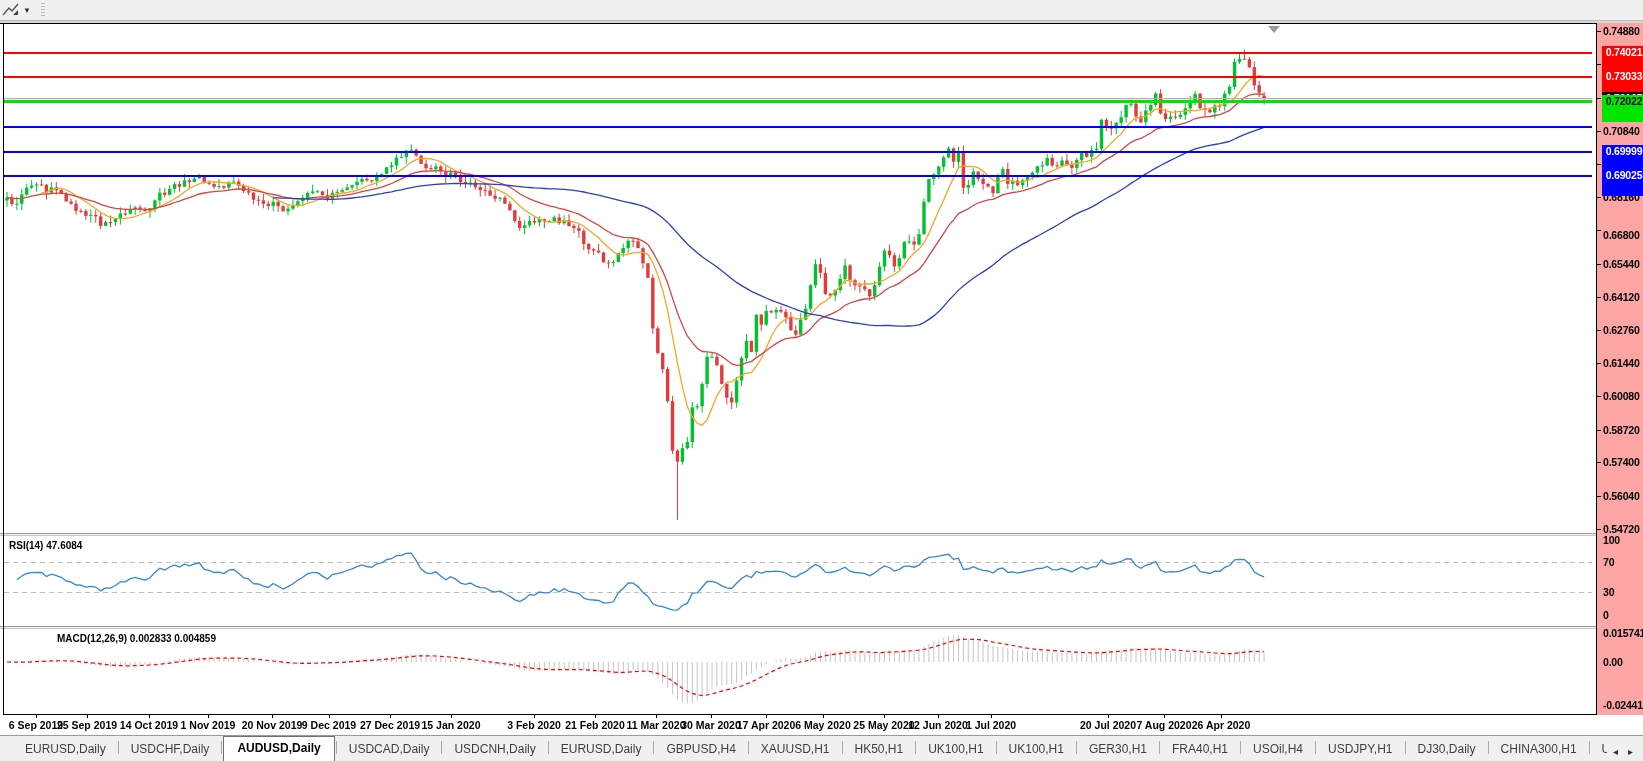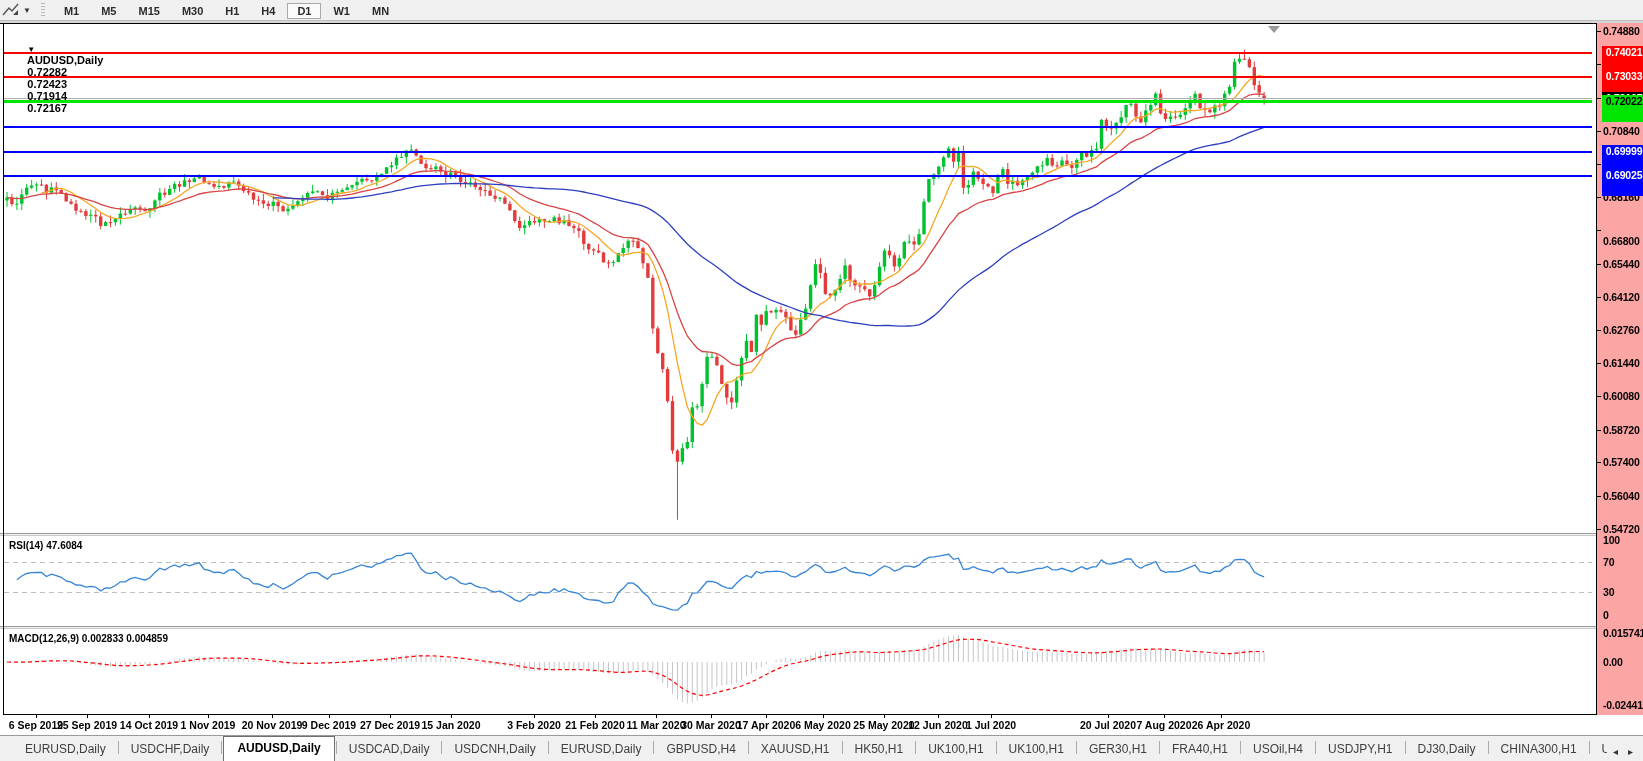--- a/index.html
+++ b/index.html
@@ -32,21 +32,21 @@
   .plot, .plot svg { width:1597px; }
   .divider { position:absolute; left:0; width:1643px; height:3px; background:#f0f0f0;
     border-top:1px solid #9a9a9a; border-bottom:1px solid #c9c9c9; }
   #div1 { top:510px; } #div2 { top:603px; }
 
   #chart-title { position:absolute; left:9px; top:7px; font-size:11px; font-weight:bold;
     color:#000; white-space:pre; }
   #chart-title .tri { font-size:8px; margin-right:6px; }
   #chart-title span { margin-right:4px; }
   .ind-label { position:absolute; left:9px; font-size:10px; font-weight:bold; color:#000; }
-  #rsi-label { top:517px; } #macd-label { top:610px; }
+  #rsi-label { top:517px; } #macd-label { top:610px;margin-left:48px; }
 
   #shift-marker { position:absolute; left:1268px; top:3px; width:0; height:0;
     border-left:6px solid transparent; border-right:6px solid transparent;
     border-top:7px solid #9a9a9a; }
 
   
   #price-axis { position:absolute; left:1596px; top:0; width:47px; height:692px;
     border-left:1px solid #000; background:#fca5a5; }
   .ptick { position:absolute; left:6px; font-size:10.5px; font-weight:bold; color:#000;
     letter-spacing:-0.2px; }
@@ -80,21 +80,20 @@
 
   <div id="toolbar">
     <div id="tools-group">
       <svg width="18" height="16" viewBox="0 0 18 16">
         <path d="M1 13 L7 6 L10 9 L16 2" stroke="#555" stroke-width="1.4" fill="none"></path>
         <path d="M11 13 L16 8 L16 13 Z" fill="#444"></path>
       </svg>
       <span class="caret">▼</span>
     </div>
     <div class="grip"></div>
-    <div id="tf-buttons"><span class="tfbtn">M1</span><span class="tfbtn">M5</span><span class="tfbtn">M15</span><span class="tfbtn">M30</span><span class="tfbtn">H1</span><span class="tfbtn">H4</span><span class="tfbtn active">D1</span><span class="tfbtn">W1</span><span class="tfbtn">MN</span></div>
   </div>
 
   <div id="chartwin">
     <div id="top-border"></div>
     <svg id="main-svg" class="plot">
         <line x1="7" y1="167.0" x2="7" y2="181.8" stroke="#00c22e" stroke-width="1"></line>
         <rect x="5.3" y="172.5" width="3.4" height="3.0" fill="#00c22e"></rect>
         <line x1="11.93" y1="168.9" x2="11.93" y2="181.2" stroke="#e23b3b" stroke-width="1"></line>
         <rect x="10.2" y="172.5" width="3.4" height="6.6" fill="#e23b3b"></rect>
         <line x1="16.86" y1="171.8" x2="16.86" y2="185.1" stroke="#00c22e" stroke-width="1"></line>
@@ -609,28 +608,20 @@
         <path d="M7.0 172.5 L11.9 173.1 L16.9 173.6 L21.8 173.3 L26.7 172.3 L31.6 171.2 L36.6 170.2 L41.5 169.2 L46.4 169.1 L51.4 168.5 L56.3 168.2 L61.2 168.2 L66.2 168.9 L71.1 169.8 L76.0 171.3 L80.9 172.6 L85.9 174.3 L90.8 175.7 L95.7 177.1 L100.7 179.3 L105.6 180.9 L110.5 182.4 L115.5 183.4 L120.4 183.9 L125.3 184.3 L130.3 184.3 L135.2 184.2 L140.1 184.2 L145.0 184.4 L150.0 184.3 L154.9 183.5 L159.8 182.0 L164.8 180.9 L169.7 179.4 L174.6 177.5 L179.5 176.1 L184.5 174.2 L189.4 172.6 L194.3 170.9 L199.3 169.0 L204.2 168.0 L209.1 167.2 L214.1 166.7 L219.0 166.2 L223.9 165.9 L228.8 165.1 L233.8 164.3 L238.7 164.0 L243.6 164.2 L248.6 164.5 L253.5 165.4 L258.4 166.3 L263.4 167.4 L268.3 168.7 L273.2 169.4 L278.1 170.5 L283.1 171.9 L288.0 173.0 L292.9 173.7 L297.9 173.9 L302.8 173.8 L307.7 173.3 L312.7 172.6 L317.6 172.1 L322.5 171.9 L327.4 172.1 L332.4 171.7 L337.3 171.2 L342.2 170.7 L347.2 169.9 L352.1 169.1 L357.0 167.9 L362.0 166.7 L366.9 165.6 L371.8 164.7 L376.8 163.4 L381.7 162.1 L386.6 160.3 L391.5 158.5 L396.5 156.1 L401.4 153.9 L406.3 151.4 L411.3 148.9 L416.2 147.3 L421.1 146.5 L426.0 146.2 L431.0 146.0 L435.9 145.6 L440.8 145.7 L445.8 146.2 L450.7 146.3 L455.6 146.8 L460.6 147.7 L465.5 148.7 L470.4 149.5 L475.3 150.7 L480.3 152.0 L485.2 153.2 L490.1 154.8 L495.1 156.5 L500.0 158.0 L504.9 159.9 L509.9 162.2 L514.8 165.2 L519.7 168.7 L524.6 171.5 L529.6 173.8 L534.5 175.9 L539.4 177.6 L544.4 179.3 L549.3 180.8 L554.2 181.9 L559.2 183.3 L564.1 184.4 L569.0 185.9 L573.9 187.5 L578.9 189.2 L583.8 191.9 L588.7 194.8 L593.7 197.6 L598.6 200.3 L603.5 203.7 L608.5 206.8 L613.4 209.6 L618.3 211.2 L623.3 212.3 L628.2 212.6 L633.1 213.0 L638.0 213.9 L643.0 216.1 L647.9 219.4 L652.8 227.1 L657.8 236.3 L662.7 246.1 L667.6 257.9 L672.5 273.1 L677.5 288.0 L682.4 300.3 L687.3 310.9 L692.3 317.4 L697.2 323.2 L702.1 326.5 L707.1 326.9 L712.0 327.4 L716.9 328.6 L721.8 331.3 L726.8 335.1 L731.7 338.9 L736.6 340.4 L741.6 339.8 L746.5 337.6 L751.4 336.6 L756.4 332.4 L761.3 329.4 L766.2 325.5 L771.1 322.0 L776.1 318.6 L781.0 315.7 L785.9 313.6 L790.9 312.8 L795.8 312.5 L800.7 310.9 L805.7 308.4 L810.6 304.1 L815.5 298.2 L820.4 293.6 L825.4 291.3 L830.3 289.4 L835.2 287.2 L840.2 284.2 L845.1 280.2 L850.0 278.0 L855.0 276.4 L859.9 275.0 L864.8 274.0 L869.8 273.8 L874.7 272.5 L879.6 269.7 L884.5 265.7 L889.5 262.5 L894.4 260.6 L899.3 258.1 L904.3 254.4 L909.2 250.9 L914.1 248.1 L919.0 244.5 L924.0 238.3 L928.9 230.7 L933.8 223.3 L938.8 215.9 L943.7 208.3 L948.6 200.6 L953.6 194.8 L958.5 188.6 L963.4 186.2 L968.3 183.8 L973.3 180.5 L978.2 178.0 L983.1 176.3 L988.1 174.9 L993.0 174.3 L997.9 172.1 L1002.9 169.6 L1007.8 168.6 L1012.7 167.5 L1017.6 166.8 L1022.6 165.8 L1027.5 164.4 L1032.4 162.9 L1037.4 160.9 L1042.3 159.1 L1047.2 156.7 L1052.2 155.2 L1057.1 153.9 L1062.0 152.2 L1067.0 151.1 L1071.9 150.4 L1076.8 149.0 L1081.7 147.0 L1086.7 145.6 L1091.6 143.7 L1096.5 141.9 L1101.5 137.6 L1106.4 134.4 L1111.3 131.6 L1116.3 128.5 L1121.2 125.2 L1126.1 121.1 L1131.0 117.3 L1136.0 114.9 L1140.9 113.3 L1145.8 110.8 L1150.8 108.0 L1155.7 104.4 L1160.6 102.9 L1165.5 102.1 L1170.5 101.2 L1175.4 100.4 L1180.3 99.4 L1185.3 97.9 L1190.2 96.0 L1195.1 93.5 L1200.1 92.6 L1205.0 91.9 L1209.9 91.5 L1214.8 90.5 L1219.8 89.6 L1224.7 87.7 L1229.6 85.4 L1234.6 80.9 L1239.5 76.7 L1244.4 72.8 L1249.4 70.0 L1254.3 69.1 L1259.2 69.0 L1264.1 69.4 " fill="none" stroke="#d94343" stroke-width="1.3"></path>
         <path d="M273.2 172.8 L278.1 172.9 L283.1 173.1 L288.0 173.2 L292.9 173.4 L297.9 173.6 L302.8 173.8 L307.7 174.0 L312.7 174.1 L317.6 174.1 L322.5 174.2 L327.4 174.4 L332.4 174.4 L337.3 174.2 L342.2 173.9 L347.2 173.5 L352.1 173.0 L357.0 172.4 L362.0 171.8 L366.9 171.1 L371.8 170.3 L376.8 169.4 L381.7 168.6 L386.6 167.6 L391.5 166.8 L396.5 165.7 L401.4 164.8 L406.3 163.7 L411.3 162.7 L416.2 161.7 L421.1 160.8 L426.0 160.3 L431.0 159.8 L435.9 159.3 L440.8 159.0 L445.8 158.9 L450.7 158.6 L455.6 158.5 L460.6 158.5 L465.5 158.6 L470.4 158.8 L475.3 158.8 L480.3 158.9 L485.2 159.0 L490.1 159.2 L495.1 159.4 L500.0 159.7 L504.9 160.1 L509.9 160.5 L514.8 161.1 L519.7 161.7 L524.6 162.2 L529.6 162.5 L534.5 162.9 L539.4 163.1 L544.4 163.5 L549.3 163.8 L554.2 163.9 L559.2 164.1 L564.1 164.4 L569.0 164.8 L573.9 165.4 L578.9 166.1 L583.8 167.0 L588.7 168.1 L593.7 169.1 L598.6 170.1 L603.5 171.3 L608.5 172.6 L613.4 173.9 L618.3 175.1 L623.3 176.3 L628.2 177.3 L633.1 178.5 L638.0 179.7 L643.0 181.2 L647.9 183.1 L652.8 185.9 L657.8 189.3 L662.7 193.0 L667.6 197.4 L672.5 202.7 L677.5 208.4 L682.4 213.8 L687.3 219.0 L692.3 223.5 L697.2 227.8 L702.1 231.7 L707.1 235.2 L712.0 238.5 L716.9 242.0 L721.8 245.8 L726.8 249.8 L731.7 253.8 L736.6 257.4 L741.6 260.6 L746.5 263.4 L751.4 266.3 L756.4 268.6 L761.3 270.9 L766.2 273.0 L771.1 275.1 L776.1 277.0 L781.0 278.9 L785.9 280.6 L790.9 282.5 L795.8 284.4 L800.7 286.2 L805.7 287.8 L810.6 289.0 L815.5 289.8 L820.4 290.7 L825.4 292.1 L830.3 293.4 L835.2 294.7 L840.2 295.7 L845.1 296.4 L850.0 297.3 L855.0 298.0 L859.9 298.7 L864.8 299.4 L869.8 300.2 L874.7 300.6 L879.6 300.7 L884.5 300.5 L889.5 300.5 L894.4 300.8 L899.3 301.1 L904.3 301.2 L909.2 301.0 L914.1 300.7 L919.0 299.9 L924.0 297.6 L928.9 294.4 L933.8 290.9 L938.8 286.6 L943.7 281.3 L948.6 275.6 L953.6 270.4 L958.5 265.1 L963.4 261.1 L968.3 257.1 L973.3 253.2 L978.2 250.0 L983.1 246.9 L988.1 243.6 L993.0 240.1 L997.9 236.1 L1002.9 231.8 L1007.8 228.3 L1012.7 225.0 L1017.6 222.2 L1022.6 219.1 L1027.5 216.6 L1032.4 213.8 L1037.4 211.2 L1042.3 208.5 L1047.2 205.7 L1052.2 203.1 L1057.1 200.3 L1062.0 197.2 L1067.0 194.2 L1071.9 191.4 L1076.8 188.7 L1081.7 186.3 L1086.7 184.3 L1091.6 182.1 L1096.5 179.4 L1101.5 176.3 L1106.4 173.3 L1111.3 170.6 L1116.3 168.0 L1121.2 165.0 L1126.1 161.7 L1131.0 158.4 L1136.0 155.3 L1140.9 152.1 L1145.8 148.9 L1150.8 146.0 L1155.7 143.1 L1160.6 140.5 L1165.5 137.9 L1170.5 135.3 L1175.4 133.0 L1180.3 130.7 L1185.3 128.2 L1190.2 125.8 L1195.1 123.9 L1200.1 122.6 L1205.0 121.4 L1209.9 120.4 L1214.8 119.5 L1219.8 118.7 L1224.7 117.5 L1229.6 116.3 L1234.6 114.0 L1239.5 111.7 L1244.4 109.7 L1249.4 107.6 L1254.3 105.8 L1259.2 104.1 L1264.1 102.4 " fill="none" stroke="#2b3fbf" stroke-width="1.3"></path>
         <line x1="4" y1="73.4" x2="1592" y2="73.4" stroke="#b0b0b0" stroke-width="1" shape-rendering="crispEdges"></line>
         <line x1="4" y1="27.6" x2="1592" y2="27.6" stroke="#ff0000" stroke-width="2" shape-rendering="crispEdges"></line>
         <line x1="4" y1="52.0" x2="1592" y2="52.0" stroke="#ff0000" stroke-width="2" shape-rendering="crispEdges"></line>
         <line x1="4" y1="76.9" x2="1592" y2="76.9" stroke="#00e600" stroke-width="3" shape-rendering="crispEdges"></line>
         <line x1="4" y1="101.9" x2="1592" y2="101.9" stroke="#0000ff" stroke-width="2" shape-rendering="crispEdges"></line>
         <line x1="4" y1="126.9" x2="1592" y2="126.9" stroke="#0000ff" stroke-width="2" shape-rendering="crispEdges"></line>
         <line x1="4" y1="150.9" x2="1592" y2="150.9" stroke="#0000ff" stroke-width="2" shape-rendering="crispEdges"></line>
       </svg>
-    <div id="chart-title">
-      <span class="tri">▼</span>
-      <span>AUDUSD,Daily</span>
-      <span>0.72282</span>
-      <span>0.72423</span>
-      <span>0.71914</span>
-      <span>0.72167</span>
-    </div>
     <div id="shift-marker"></div>
 
     <div id="div1" class="divider"></div>
     <svg id="rsi-svg" class="plot">
         <line x1="4" y1="26.5" x2="1592" y2="26.5" stroke="#bdbdbd" stroke-width="1" stroke-dasharray="5 4" shape-rendering="crispEdges"></line>
         <line x1="4" y1="56.5" x2="1592" y2="56.5" stroke="#bdbdbd" stroke-width="1" stroke-dasharray="5 4" shape-rendering="crispEdges"></line>
         <path d="M16.9 43.7 L21.8 40.0 L26.7 37.5 L31.6 36.7 L36.6 36.3 L41.5 36.5 L46.4 40.5 L51.4 38.2 L56.3 39.6 L61.2 41.3 L66.2 45.0 L71.1 46.1 L76.0 49.0 L80.9 49.2 L85.9 51.1 L90.8 50.4 L95.7 51.1 L100.7 54.9 L105.6 52.0 L110.5 52.1 L115.5 49.5 L120.4 45.8 L125.3 45.8 L130.3 42.7 L135.2 41.4 L140.1 42.8 L145.0 44.0 L150.0 41.8 L154.9 36.4 L159.8 32.2 L164.8 34.0 L169.7 31.0 L174.6 28.9 L179.5 31.1 L184.5 28.2 L189.4 29.8 L194.3 28.2 L199.3 26.8 L204.2 33.4 L209.1 34.3 L214.1 36.5 L219.0 36.1 L223.9 37.5 L228.8 34.2 L233.8 33.5 L238.7 37.2 L243.6 41.7 L248.6 42.8 L253.5 47.7 L258.4 48.0 L263.4 50.2 L268.3 51.5 L273.2 47.5 L278.1 50.3 L283.1 53.1 L288.0 50.6 L292.9 47.7 L297.9 44.0 L302.8 41.2 L307.7 37.7 L312.7 36.7 L317.6 36.6 L322.5 40.1 L327.4 43.1 L332.4 38.4 L337.3 37.6 L342.2 36.4 L347.2 34.5 L352.1 32.9 L357.0 30.7 L362.0 28.9 L366.9 30.5 L371.8 31.4 L376.8 27.8 L381.7 26.9 L386.6 23.6 L391.5 22.7 L396.5 19.7 L401.4 19.4 L406.3 17.4 L411.3 17.1 L416.2 24.7 L421.1 33.1 L426.0 36.8 L431.0 37.6 L435.9 35.8 L440.8 40.1 L445.8 43.8 L450.7 40.7 L455.6 43.1 L460.6 47.1 L465.5 48.3 L470.4 47.0 L475.3 49.9 L480.3 51.6 L485.2 51.8 L490.1 54.6 L495.1 56.1 L500.0 54.9 L504.9 57.8 L509.9 60.4 L514.8 63.8 L519.7 65.5 L524.6 62.9 L529.6 58.6 L534.5 59.2 L539.4 56.0 L544.4 56.8 L549.3 56.7 L554.2 52.8 L559.2 55.7 L564.1 52.7 L569.0 55.5 L573.9 56.4 L578.9 57.6 L583.8 62.2 L588.7 63.6 L593.7 64.0 L598.6 64.5 L603.5 66.8 L608.5 66.9 L613.4 65.8 L618.3 56.7 L623.3 52.3 L628.2 46.8 L633.1 47.1 L638.0 50.6 L643.0 56.5 L647.9 60.4 L652.8 67.8 L657.8 69.8 L662.7 70.7 L667.6 72.3 L672.5 73.9 L677.5 74.2 L682.4 69.5 L687.3 67.4 L692.3 57.2 L697.2 56.9 L702.1 51.3 L707.1 45.5 L712.0 45.5 L716.9 46.9 L721.8 49.8 L726.8 51.8 L731.7 52.5 L736.6 47.2 L741.6 42.5 L746.5 39.4 L751.4 41.5 L756.4 35.5 L761.3 37.4 L766.2 35.3 L771.1 35.6 L776.1 35.2 L781.0 35.6 L785.9 37.0 L790.9 40.1 L795.8 41.1 L800.7 37.9 L805.7 35.7 L810.6 31.6 L815.5 28.5 L820.4 30.9 L825.4 36.1 L830.3 36.5 L835.2 35.5 L840.2 33.5 L845.1 31.2 L850.0 35.2 L855.0 36.5 L859.9 36.8 L864.8 37.6 L869.8 39.7 L874.7 36.9 L879.6 33.0 L884.5 30.0 L889.5 31.5 L894.4 35.0 L899.3 33.3 L904.3 30.2 L909.2 30.1 L914.1 31.2 L919.0 29.2 L924.0 24.1 L928.9 21.4 L933.8 20.9 L938.8 20.1 L943.7 19.2 L948.6 18.3 L953.6 23.4 L958.5 22.2 L963.4 33.4 L968.3 33.0 L973.3 30.7 L978.2 32.8 L983.1 34.3 L988.1 35.0 L993.0 37.0 L997.9 33.2 L1002.9 32.0 L1007.8 36.5 L1012.7 35.8 L1017.6 37.2 L1022.6 36.0 L1027.5 34.9 L1032.4 34.1 L1037.4 32.5 L1042.3 32.3 L1047.2 30.4 L1052.2 33.6 L1057.1 33.8 L1062.0 32.3 L1067.0 34.2 L1071.9 35.7 L1076.8 33.1 L1081.7 30.7 L1086.7 33.2 L1091.6 31.1 L1096.5 30.7 L1101.5 23.9 L1106.4 27.7 L1111.3 28.1 L1116.3 26.8 L1121.2 25.5 L1126.1 23.0 L1131.0 22.8 L1136.0 29.6 L1140.9 32.3 L1145.8 29.3 L1150.8 27.9 L1155.7 25.5 L1160.6 34.2 L1165.5 36.3 L1170.5 35.6 L1175.4 35.8 L1180.3 35.1 L1185.3 33.1 L1190.2 31.1 L1195.1 29.0 L1200.1 35.7 L1205.0 36.4 L1209.9 37.5 L1214.8 35.1 L1219.8 35.5 L1224.7 31.4 L1229.6 29.5 L1234.6 23.9 L1239.5 23.3 L1244.4 23.6 L1249.4 27.9 L1254.3 36.0 L1259.2 38.8 L1264.1 40.9 " fill="none" stroke="#3584d6" stroke-width="1.3"></path>
       </svg>
     <div id="rsi-label" class="ind-label">RSI(14) 47.6084</div>
 
@@ -905,21 +896,21 @@
         <div class="ptick" style="top: 35.4506px;">0.85178</div>
         <div class="pdash" style="top: 75.0309px;"></div>
         <div class="ptick" style="top: 69.0309px;">0.72160</div>
         <div class="pdash" style="top: 107.623px;"></div>
         <div class="ptick" style="top: 101.623px;">0.70840</div>
         <div class="pdash" style="top: 141.204px;"></div>
         <div class="ptick" style="top: 135.204px;">0.69480</div>
         <div class="pdash" style="top: 173.796px;"></div>
         <div class="ptick" style="top: 167.796px;">0.68160</div>
         <div class="pdash" style="top: 207.377px;"></div>
-        <div class="ptick" style="top: 212px;">0.66800</div>
+        <div class="ptick" style="top: 206px;">0.66800</div>
         <div class="pdash" style="top: 240.957px;"></div>
         <div class="ptick" style="top: 234.957px;">0.65440</div>
         <div class="pdash" style="top: 273.549px;"></div>
         <div class="ptick" style="top: 267.549px;">0.64120</div>
         <div class="pdash" style="top: 307.13px;"></div>
         <div class="ptick" style="top: 301.13px;">0.62760</div>
         <div class="pdash" style="top: 339.722px;"></div>
         <div class="ptick" style="top: 333.722px;">0.61440</div>
         <div class="pdash" style="top: 373.302px;"></div>
         <div class="ptick" style="top: 367.302px;">0.60080</div>

